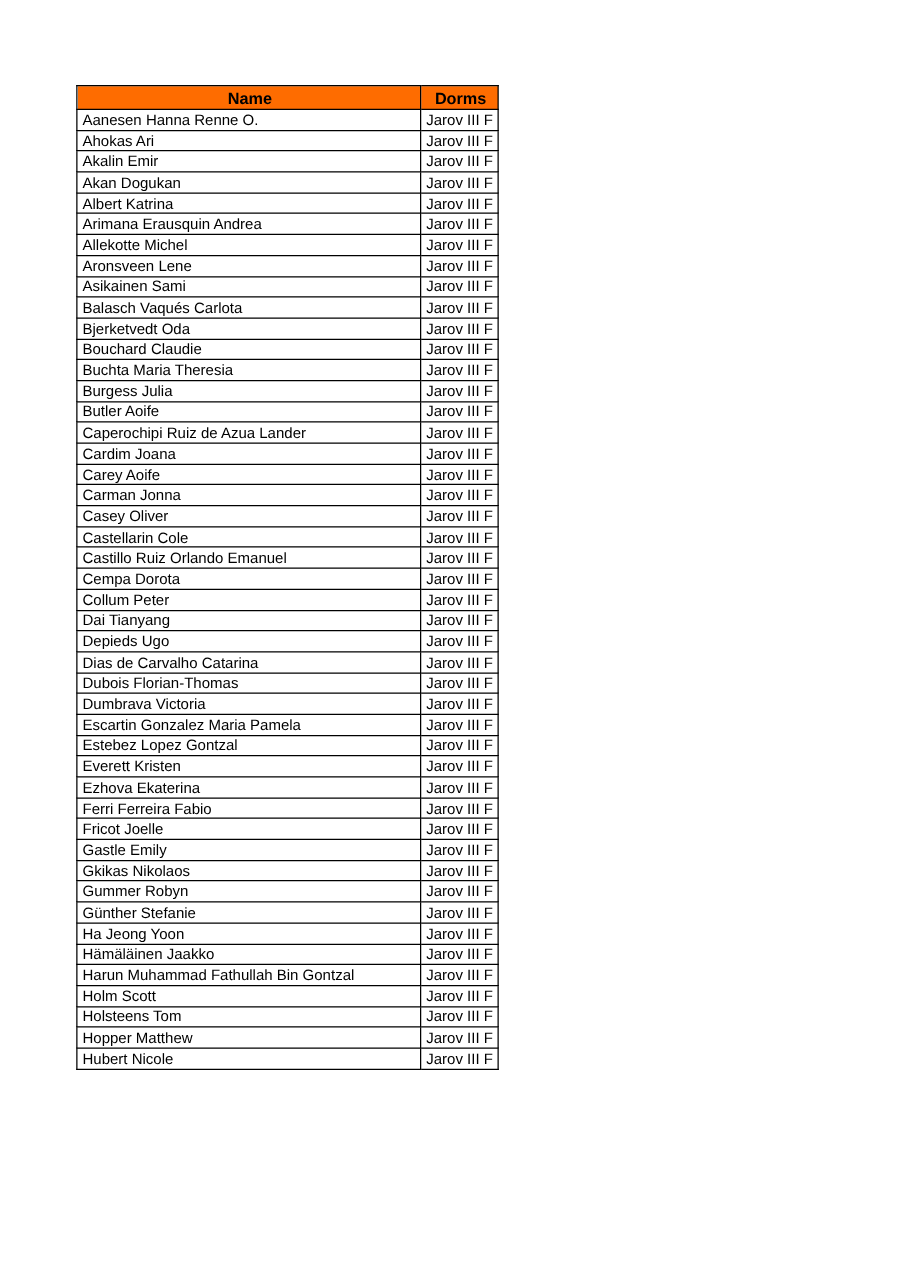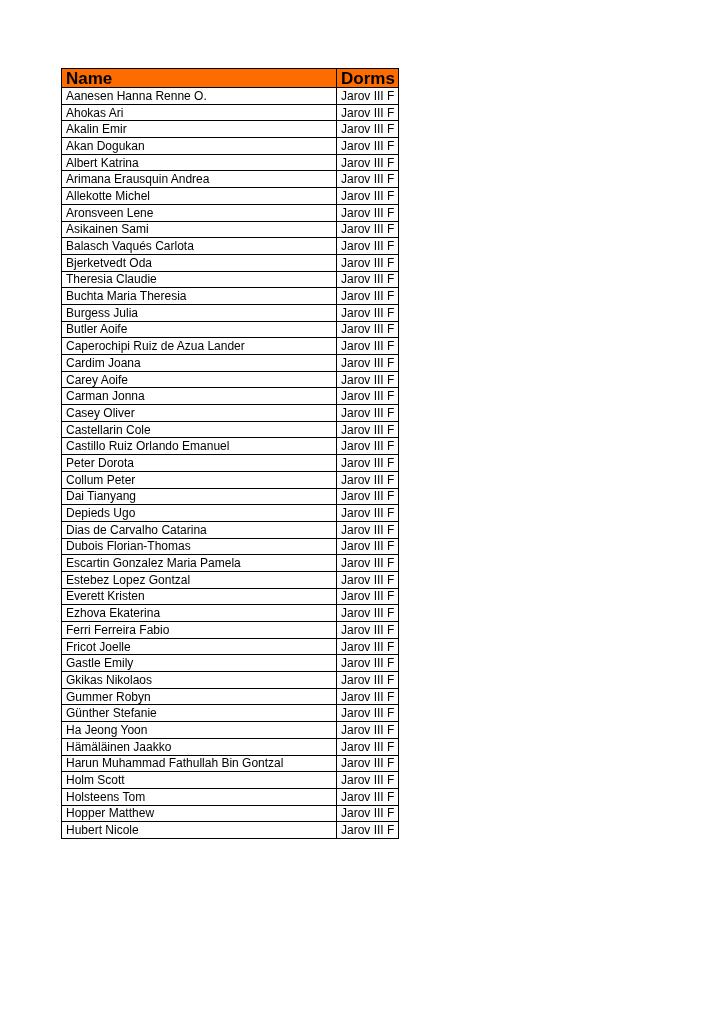--- a/index.html
+++ b/index.html
@@ -34,21 +34,22 @@
     color: #000000;
     white-space: nowrap;
     overflow: hidden;
     text-align: left;
     vertical-align: middle;
     box-sizing: border-box;
   }
   table.roster th {
     height: 19px;
     font-weight: bold;
-    font-size: 17px;
+    font-size: 13px;
+    text-align: center;
   }
   table.roster td {
     height: 16.7px;
     background: #ffffff;
   }
 </style>
 </head>
 <body>
 
 <div class="page">
@@ -102,21 +103,21 @@
         </tr>
         <tr>
           <td>Balasch Vaqués Carlota</td>
           <td>Jarov III F</td>
         </tr>
         <tr>
           <td>Bjerketvedt Oda</td>
           <td>Jarov III F</td>
         </tr>
         <tr>
-          <td>Theresia Claudie</td>
+          <td>Bouchard Claudie</td>
           <td>Jarov III F</td>
         </tr>
         <tr>
           <td>Buchta Maria Theresia</td>
           <td>Jarov III F</td>
         </tr>
         <tr>
           <td>Burgess Julia</td>
           <td>Jarov III F</td>
         </tr>
@@ -146,41 +147,45 @@
         </tr>
         <tr>
           <td>Castellarin Cole</td>
           <td>Jarov III F</td>
         </tr>
         <tr>
           <td>Castillo Ruiz Orlando Emanuel</td>
           <td>Jarov III F</td>
         </tr>
         <tr>
-          <td>Peter Dorota</td>
+          <td>Cempa Dorota</td>
           <td>Jarov III F</td>
         </tr>
         <tr>
           <td>Collum Peter</td>
           <td>Jarov III F</td>
         </tr>
         <tr>
           <td>Dai Tianyang</td>
           <td>Jarov III F</td>
         </tr>
         <tr>
           <td>Depieds Ugo</td>
           <td>Jarov III F</td>
         </tr>
         <tr>
           <td>Dias de Carvalho Catarina</td>
           <td>Jarov III F</td>
         </tr>
         <tr>
           <td>Dubois Florian-Thomas</td>
+          <td>Jarov III F</td>
+        </tr>
+        <tr>
+          <td>Dumbrava Victoria</td>
           <td>Jarov III F</td>
         </tr>
         <tr>
           <td>Escartin Gonzalez Maria Pamela</td>
           <td>Jarov III F</td>
         </tr>
         <tr>
           <td>Estebez Lopez Gontzal</td>
           <td>Jarov III F</td>
         </tr>

